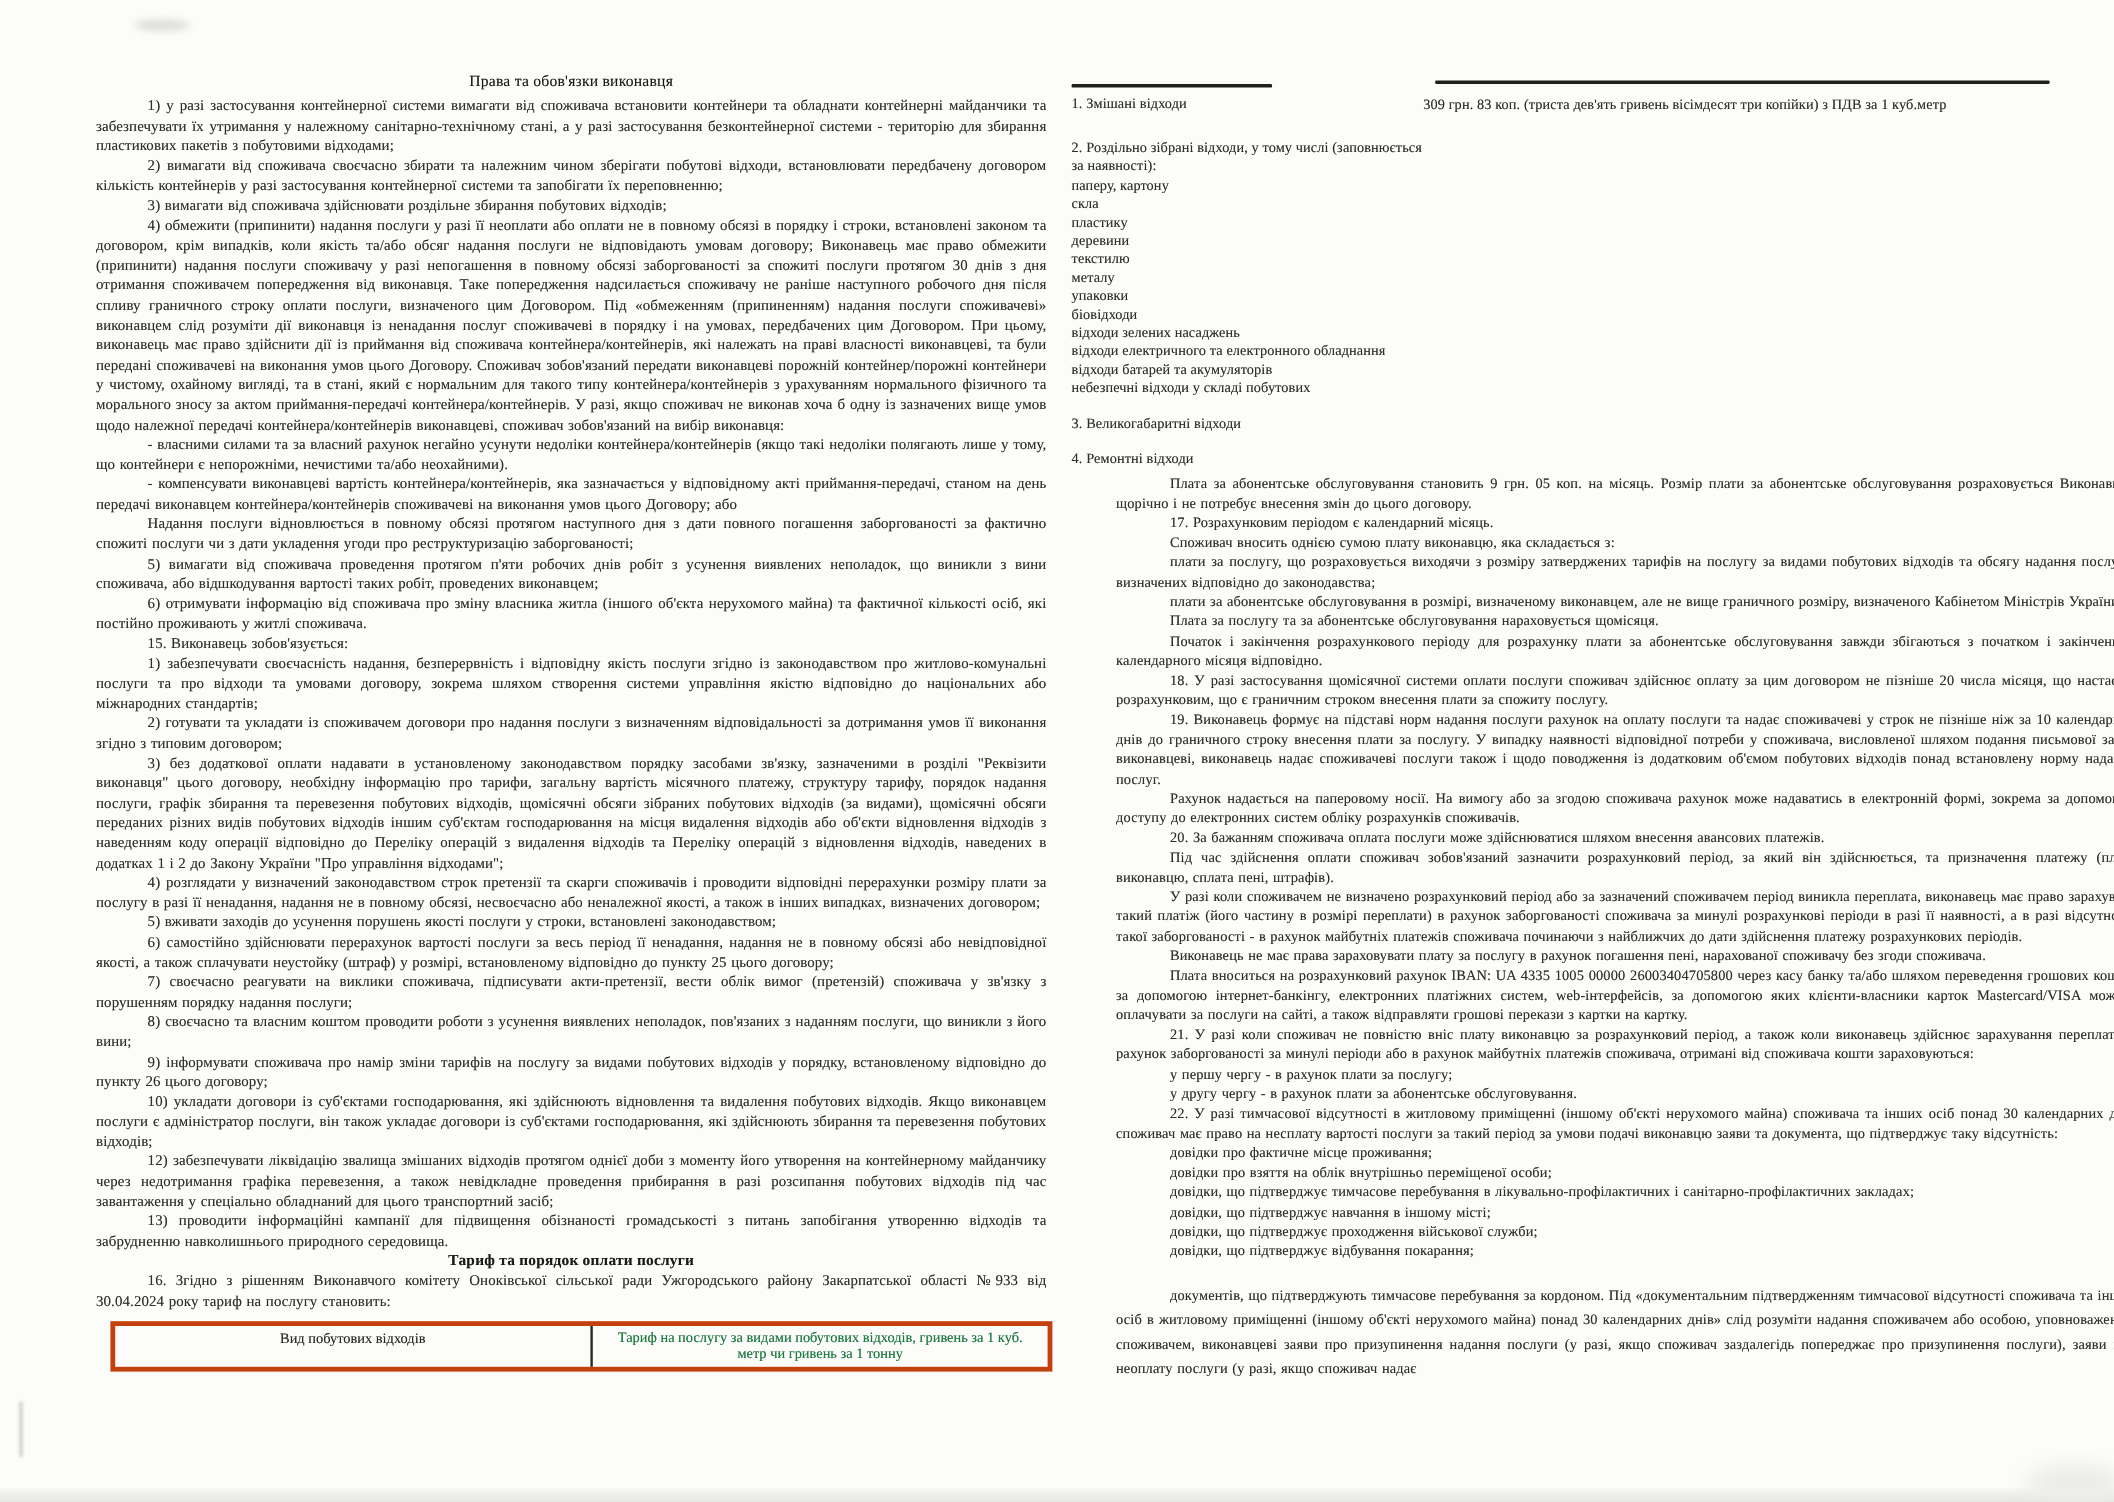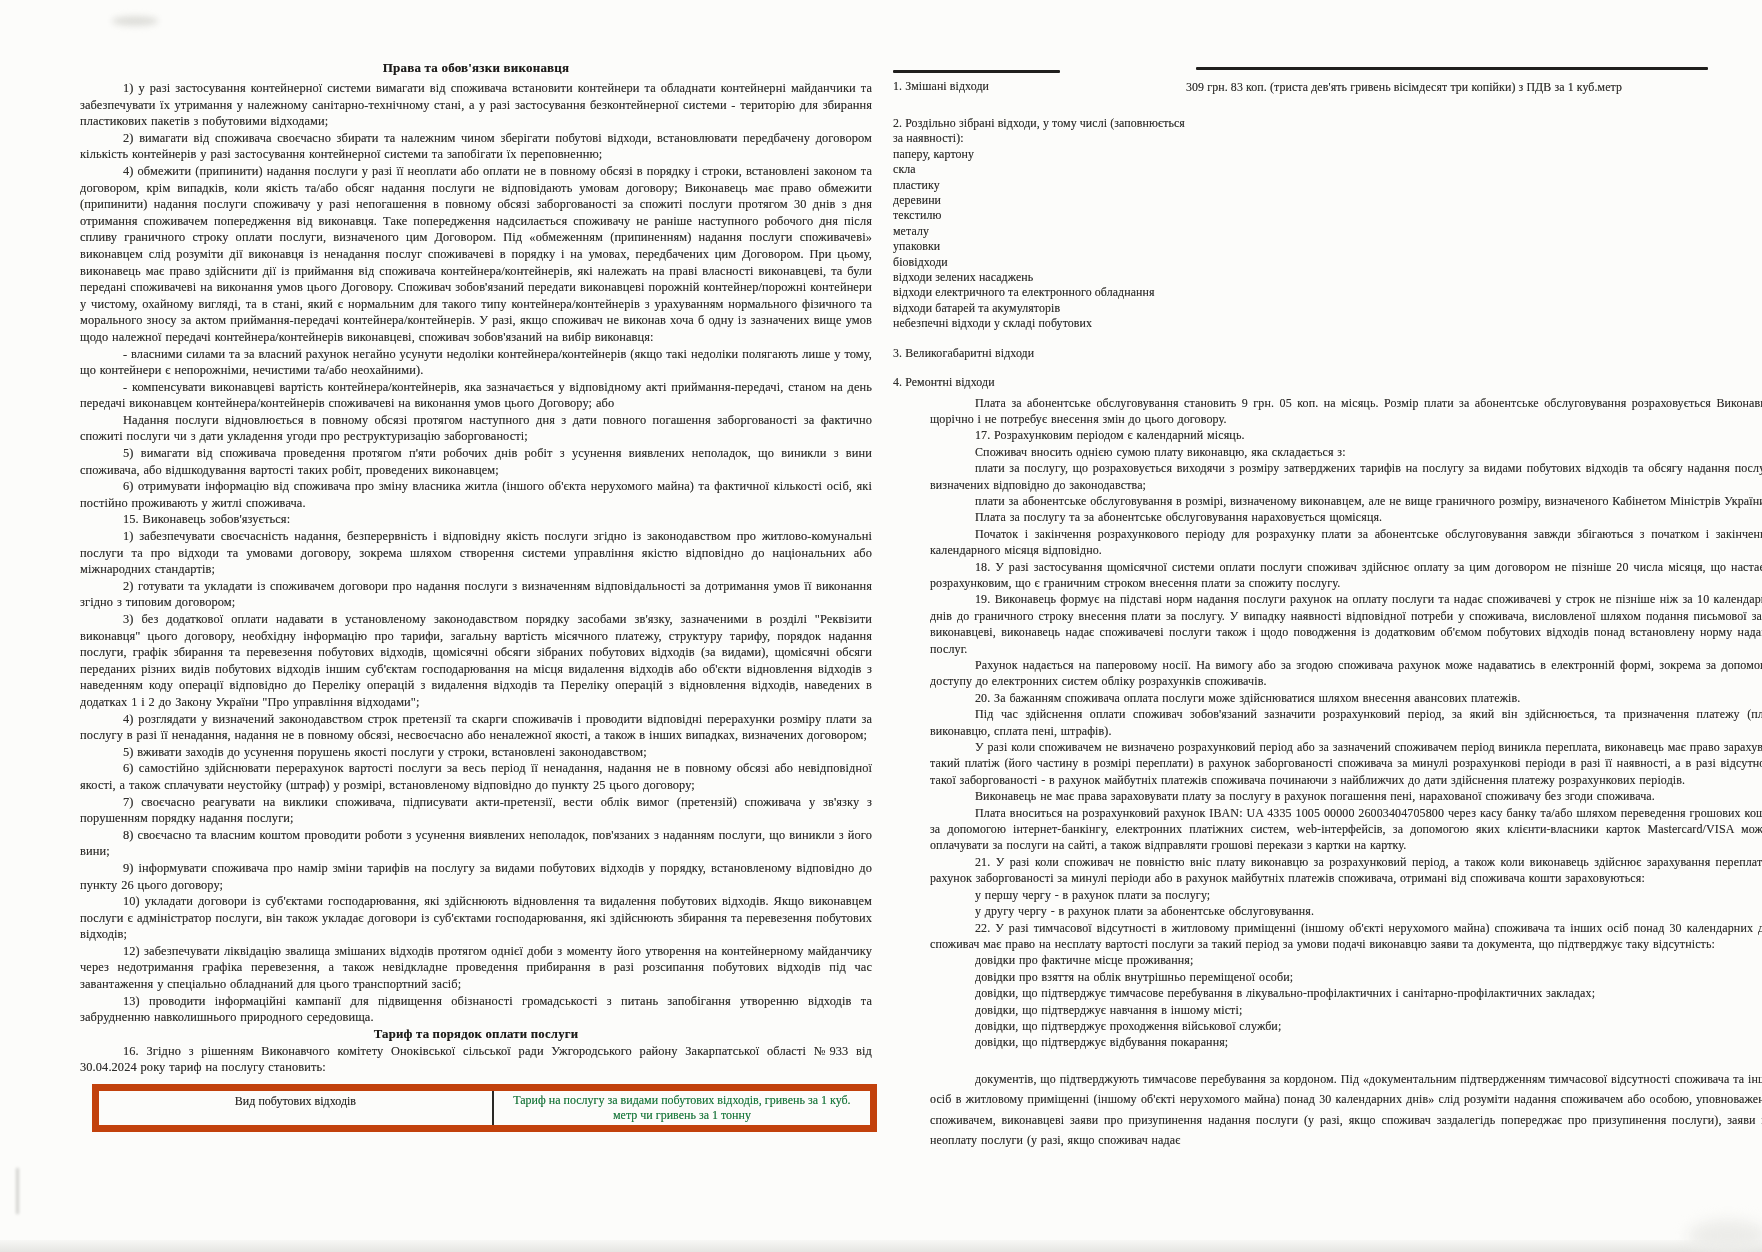--- a/index.html
+++ b/index.html
@@ -16,30 +16,30 @@
   .page-left{
     position:absolute;left:80px;top:60px;width:792px;
   }
   .page-left p{
     margin:0;
     font-size:12.4px;line-height:16.6px;
     letter-spacing:0.1px;word-spacing:0.6px;
     text-align:justify;text-indent:43px;
   }
   .doc-title{
-    text-align:center;font-weight:bold;font-size:13px;color:#1c1b19;
+    text-align:center;font-weight:normal;font-size:13px;color:#1c1b19;
     margin:0 0 4px 0;letter-spacing:0.2px;
   }
   .tariff-heading{
     text-align:center;font-weight:bold;font-size:12.8px;color:#1c1b19;
     margin:1px 0;letter-spacing:0.2px;
   }
   .lp-table{
     margin:8px 0 0 12px;width:785px;
-    border:7px solid #c2410c;
+    border:4px solid #c2410c;
     display:flex;box-sizing:border-box;
     background:transparent;
   }
   .lp-cell{
     box-sizing:border-box;
     font-size:12px;line-height:14.5px;
     text-align:center;padding:2px 8px 3px 8px;color:#2b2a27;
   }
   .lp-cell-left{width:400px;border-right:2px solid #2a2926;padding-top:3px;}
   .lp-cell-right{width:381px;color:#15803d;}
@@ -80,20 +80,21 @@
   .strip-bottom{left:0;top:1240px;width:1762px;height:12px;background:linear-gradient(#f7f7f5,#e5e5e2);}
   .blob-bottomright{left:1688px;top:1220px;width:80px;height:32px;background:#ececE9;border-radius:50%;filter:blur(7px);}
 </style>
 </head>
 <body>
 
 <div class="page-left ink">
   <div class="doc-title">Права та обов'язки виконавця</div>
   <p>1) у разі застосування контейнерної системи вимагати від споживача встановити контейнери та обладнати контейнерні майданчики та забезпечувати їх утримання у належному санітарно-технічному стані, а у разі застосування безконтейнерної системи - територію для збирання пластикових пакетів з побутовими відходами;</p>
   <p>2) вимагати від споживача своєчасно збирати та належним чином зберігати побутові відходи, встановлювати передбачену договором кількість контейнерів у разі застосування контейнерної системи та запобігати їх переповненню;</p>
+  <p>3) вимагати від споживача здійснювати роздільне збирання побутових відходів;</p>
   <p>4) обмежити (припинити) надання послуги у разі її неоплати або оплати не в повному обсязі в порядку і строки, встановлені законом та договором, крім випадків, коли якість та/або обсяг надання послуги не відповідають умовам договору; Виконавець має право обмежити (припинити) надання послуги споживачу у разі непогашення в повному обсязі заборгованості за спожиті послуги протягом 30 днів з дня отримання споживачем попередження від виконавця. Таке попередження надсилається споживачу не раніше наступного робочого дня після спливу граничного строку оплати послуги, визначеного цим Договором. Під «обмеженням (припиненням) надання послуги споживачеві» виконавцем слід розуміти дії виконавця із ненадання послуг споживачеві в порядку і на умовах, передбачених цим Договором. При цьому, виконавець має право здійснити дії із приймання від споживача контейнера/контейнерів, які належать на праві власності виконавцеві, та були передані споживачеві на виконання умов цього Договору. Споживач зобов'язаний передати виконавцеві порожній контейнер/порожні контейнери у чистому, охайному вигляді, та в стані, який є нормальним для такого типу контейнера/контейнерів з урахуванням нормального фізичного та морального зносу за актом приймання-передачі контейнера/контейнерів. У разі, якщо споживач не виконав хоча б одну із зазначених вище умов щодо належної передачі контейнера/контейнерів виконавцеві, споживач зобов'язаний на вибір виконавця:</p>
   <p>- власними силами та за власний рахунок негайно усунути недоліки контейнера/контейнерів (якщо такі недоліки полягають лише у тому, що контейнери є непорожніми, нечистими та/або неохайними).</p>
   <p>- компенсувати виконавцеві вартість контейнера/контейнерів, яка зазначається у відповідному акті приймання-передачі, станом на день передачі виконавцем контейнера/контейнерів споживачеві на виконання умов цього Договору; або</p>
   <p>Надання послуги відновлюється в повному обсязі протягом наступного дня з дати повного погашення заборгованості за фактично спожиті послуги чи з дати укладення угоди про реструктуризацію заборгованості;</p>
   <p>5) вимагати від споживача проведення протягом п'яти робочих днів робіт з усунення виявлених неполадок, що виникли з вини споживача, або відшкодування вартості таких робіт, проведених виконавцем;</p>
   <p>6) отримувати інформацію від споживача про зміну власника житла (іншого об'єкта нерухомого майна) та фактичної кількості осіб, які постійно проживають у житлі споживача.</p>
   <p>15. Виконавець зобов'язується:</p>
   <p>1) забезпечувати своєчасність надання, безперервність і відповідну якість послуги згідно із законодавством про житлово-комунальні послуги та про відходи та умовами договору, зокрема шляхом створення системи управління якістю відповідно до національних або міжнародних стандартів;</p>
   <p>2) готувати та укладати із споживачем договори про надання послуги з визначенням відповідальності за дотримання умов її виконання згідно з типовим договором;</p>
   <p>3) без додаткової оплати надавати в установленому законодавством порядку засобами зв'язку, зазначеними в розділі "Реквізити виконавця" цього договору, необхідну інформацію про тарифи, загальну вартість місячного платежу, структуру тарифу, порядок надання послуги, графік збирання та перевезення побутових відходів, щомісячні обсяги зібраних побутових відходів (за видами), щомісячні обсяги переданих різних видів побутових відходів іншим суб'єктам господарювання на місця видалення відходів або об'єкти відновлення відходів з наведенням коду операції відповідно до Переліку операцій з видалення відходів та Переліку операцій з відновлення відходів, наведених в додатках 1 і 2 до Закону України "Про управління відходами";</p>

